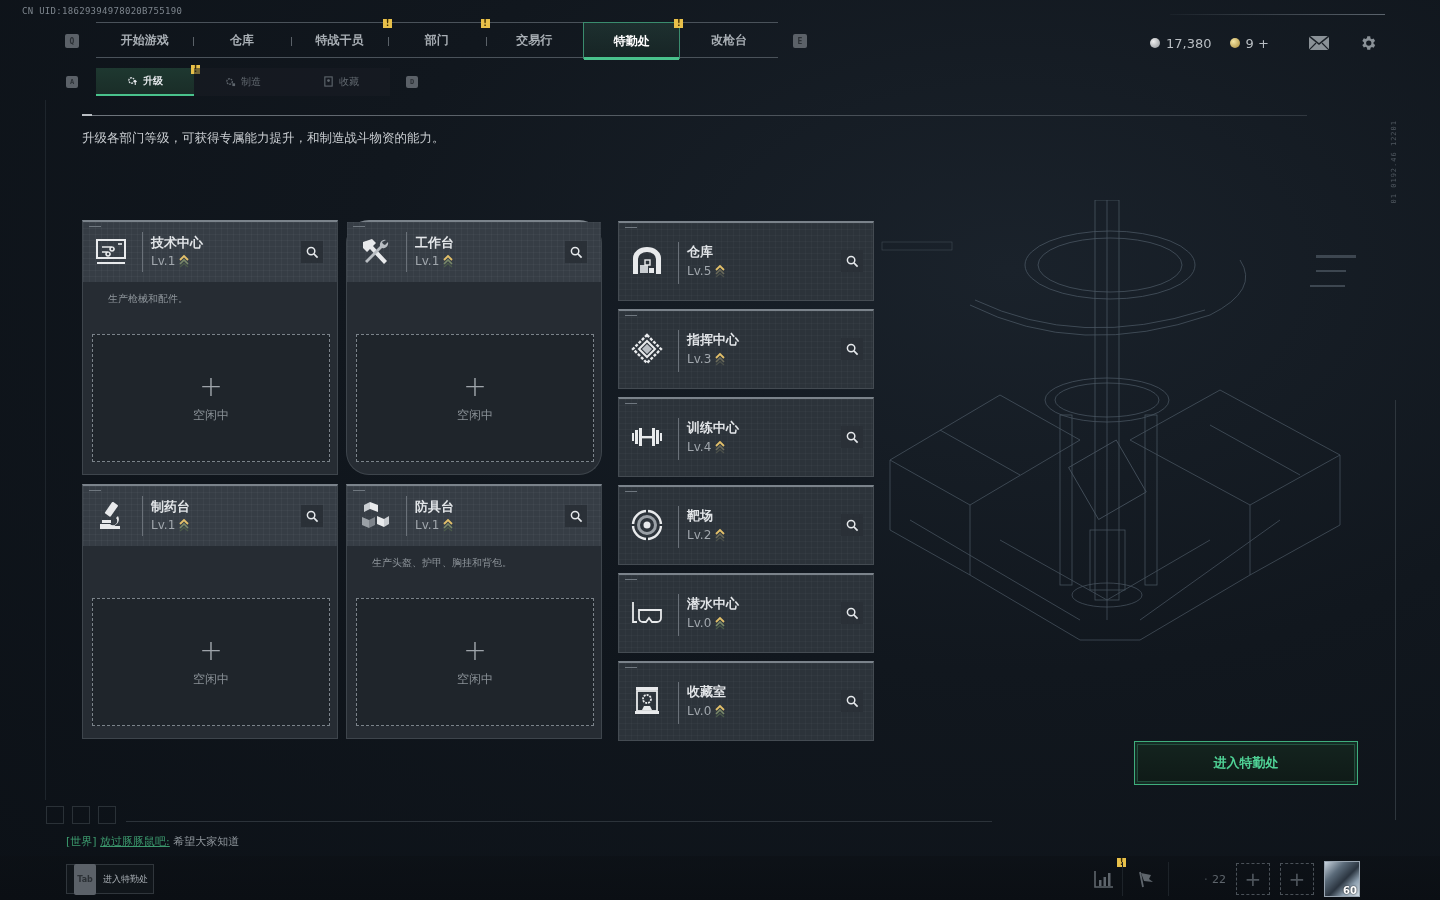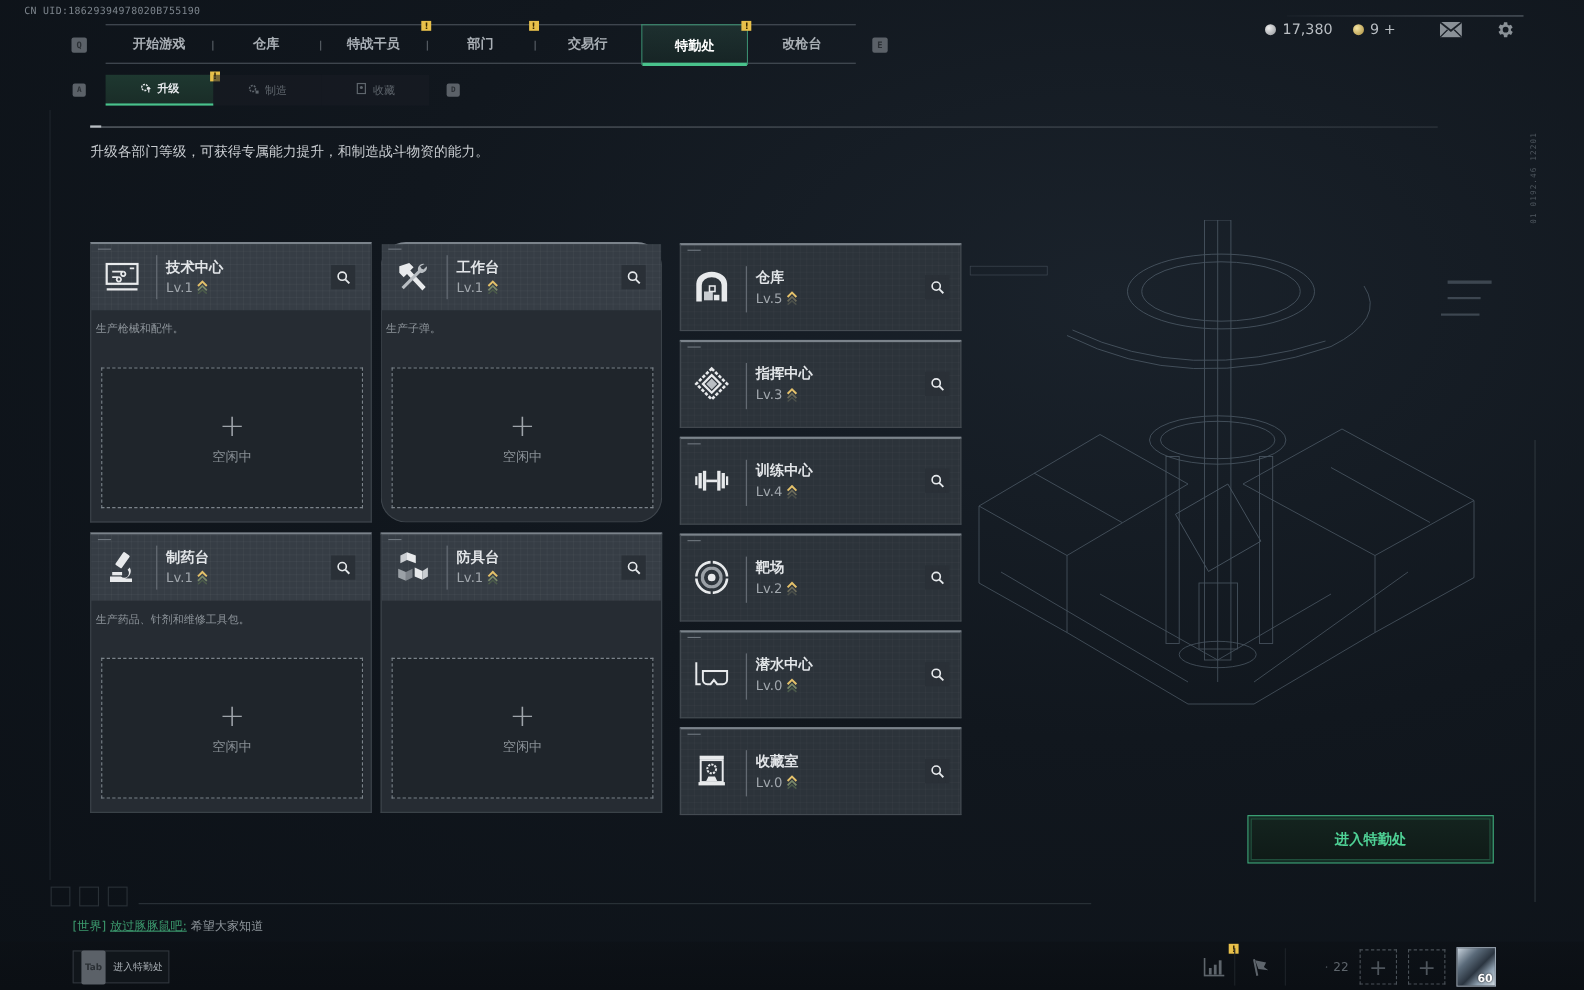--- a/index.html
+++ b/index.html
@@ -27,21 +27,21 @@
   .keycap.sm { width: 12px; height: 12px; font-size: 7px; }
 
   
   .subnav { left: 96px; top: 68px; display: flex; height: 28px; }
   .subtab { position: relative; width: 98px; height: 28px; display: flex; align-items: center; justify-content: center; gap: 5px; font-size: 10px; color: #5f666d; background: rgba(25,30,36,0.55); }
   .subtab.active { background: linear-gradient(180deg, #1e3830, #1a2d28); color: #e6e9ec; border-bottom: 2px solid #49c28c; font-weight: bold; }
   .subtab .alert { position: absolute; right: -6px; top: -3px; }
   .subtab svg { width: 11px; height: 11px; }
 
   
-  .topright { left: 1150px; top: 16px; display: flex; align-items: center; height: 22px; }
+  .topright { left: 1150px; top: 32px; display: flex; align-items: center; height: 22px; }
   .coin { width: 10px; height: 10px; border-radius: 50%; margin-right: 6px; }
   .coin.silver { background: radial-gradient(circle at 35% 35%, #eeeeee, #8d9196); }
   .coin.gold { background: radial-gradient(circle at 35% 35%, #f4e5a3, #a88a3a); }
   .cur-val { font-size: 13px; color: #b9bec3; margin-right: 18px; }
   .icon-btn { display: flex; align-items: center; justify-content: center; }
 
   
   .deco-top { left: 1170px; top: 14px; width: 215px; height: 1px; background: linear-gradient(90deg, rgba(80,90,100,0.1), rgba(140,150,160,0.6)); }
 
   
@@ -54,21 +54,21 @@
   .bigcard .head { height: 60px; background: linear-gradient(180deg, #3a4149, #343b43); position: relative; background-image: linear-gradient(rgba(255,255,255,0.03) 1px, transparent 1px), linear-gradient(90deg, rgba(255,255,255,0.03) 1px, transparent 1px); background-size: 6px 6px; background-color: #363d45; }
   .card-icon { position: absolute; left: 10px; top: 12px; width: 36px; height: 36px; display: flex; align-items: center; justify-content: center; }
   .card-icon svg { width: 34px; height: 34px; }
   .vsep { position: absolute; left: 59px; top: 10px; width: 1px; height: 40px; background: #6a7179; }
   .card-name { position: absolute; left: 68px; top: 12px; font-size: 13px; font-weight: bold; color: #e2e5e8; }
   .card-lv { position: absolute; left: 68px; top: 32px; font-size: 12px; color: #a1a7ad; display: flex; align-items: center; gap: 4px; }
   .chev { display: inline-block; width: 10px; height: 14px; }
   .search-btn { position: absolute; width: 22px; height: 22px; background: #2a3037; display: flex; align-items: center; justify-content: center; }
   .search-btn svg { width: 13px; height: 13px; }
   .tiny-mark { position: absolute; left: 6px; top: 4px; width: 12px; height: 1px; background: #6f777f; }
-  .bigcard .sub { padding: 10px 4px; font-size: 10px; color: #8d949a; }
+  .bigcard .sub { padding: 10px 25px; font-size: 10px; color: #8d949a; }
   .slot { position: absolute; left: 9px; top: 112px; width: 238px; height: 128px; border: 1px dashed #7b838a; background: #1f252b; display: flex; flex-direction: column; align-items: center; justify-content: center; gap: 6px; }
   .slot .plus { font-size: 28px; color: #9ea4aa; line-height: 1; font-weight: 300; }
   .slot .idle { font-size: 12px; color: #8a9197; }
 
   
   .smcard { position: absolute; left: 618px; width: 256px; height: 80px; background: #2c333a; border: 1px solid #444b52; border-top: 2px solid #7b838b; background-image: linear-gradient(rgba(255,255,255,0.025) 1px, transparent 1px), linear-gradient(90deg, rgba(255,255,255,0.025) 1px, transparent 1px); background-size: 6px 6px; }
   .smcard .card-icon { top: 20px; }
   .smcard .vsep { top: 19px; height: 42px; left: 59px; }
   .smcard .card-name { top: 20px; left: 68px; }
   .smcard .card-lv { top: 41px; left: 68px; }
@@ -280,21 +280,20 @@
           <path d="M1 13L5 9.5L9 13" stroke="#4a5a4a" stroke-width="1.4" fill="none"></path>
         </svg>
     </span>
     <span class="search-btn" style="right:14px; top:19px;">
       <svg viewBox="0 0 14 14">
           <circle cx="5.5" cy="5.5" r="4" stroke="#e6e9ec" stroke-width="1.6" fill="none"></circle>
           <line x1="8.5" y1="8.5" x2="12.5" y2="12.5" stroke="#e6e9ec" stroke-width="1.8"></line>
         </svg>
     </span>
   </div>
-  <div class="sub">生产子弹。</div>
   <div class="slot">
     <span class="plus">+</span>
     <span class="idle">空闲中</span>
   </div>
 </div>
 
 <div class="bigcard" style="left:82px; top:484px;">
   <div class="head">
     <span class="tiny-mark"></span>
     <span class="card-icon">
@@ -314,21 +313,20 @@
           <path d="M1 13L5 9.5L9 13" stroke="#4a5a4a" stroke-width="1.4" fill="none"></path>
         </svg>
     </span>
     <span class="search-btn" style="right:14px; top:19px;">
       <svg viewBox="0 0 14 14">
           <circle cx="5.5" cy="5.5" r="4" stroke="#e6e9ec" stroke-width="1.6" fill="none"></circle>
           <line x1="8.5" y1="8.5" x2="12.5" y2="12.5" stroke="#e6e9ec" stroke-width="1.8"></line>
         </svg>
     </span>
   </div>
-  <div class="sub">生产药品、针剂和维修工具包。</div>
   <div class="slot">
     <span class="plus">+</span>
     <span class="idle">空闲中</span>
   </div>
 </div>
 
 <div class="bigcard" style="left:346px; top:484px;">
   <div class="head">
     <span class="tiny-mark"></span>
     <span class="card-icon">
@@ -351,20 +349,21 @@
           <path d="M1 13L5 9.5L9 13" stroke="#4a5a4a" stroke-width="1.4" fill="none"></path>
         </svg>
     </span>
     <span class="search-btn" style="right:14px; top:19px;">
       <svg viewBox="0 0 14 14">
           <circle cx="5.5" cy="5.5" r="4" stroke="#e6e9ec" stroke-width="1.6" fill="none"></circle>
           <line x1="8.5" y1="8.5" x2="12.5" y2="12.5" stroke="#e6e9ec" stroke-width="1.8"></line>
         </svg>
     </span>
   </div>
+  <div class="sub">生产头盔、护甲、胸挂和背包。</div>
   <div class="slot">
     <span class="plus">+</span>
     <span class="idle">空闲中</span>
   </div>
 </div>
 
 <div class="smcard" style="top:221px;">
   <span class="tiny-mark"></span>
   <span class="card-icon">
     <svg viewBox="0 0 34 34">

